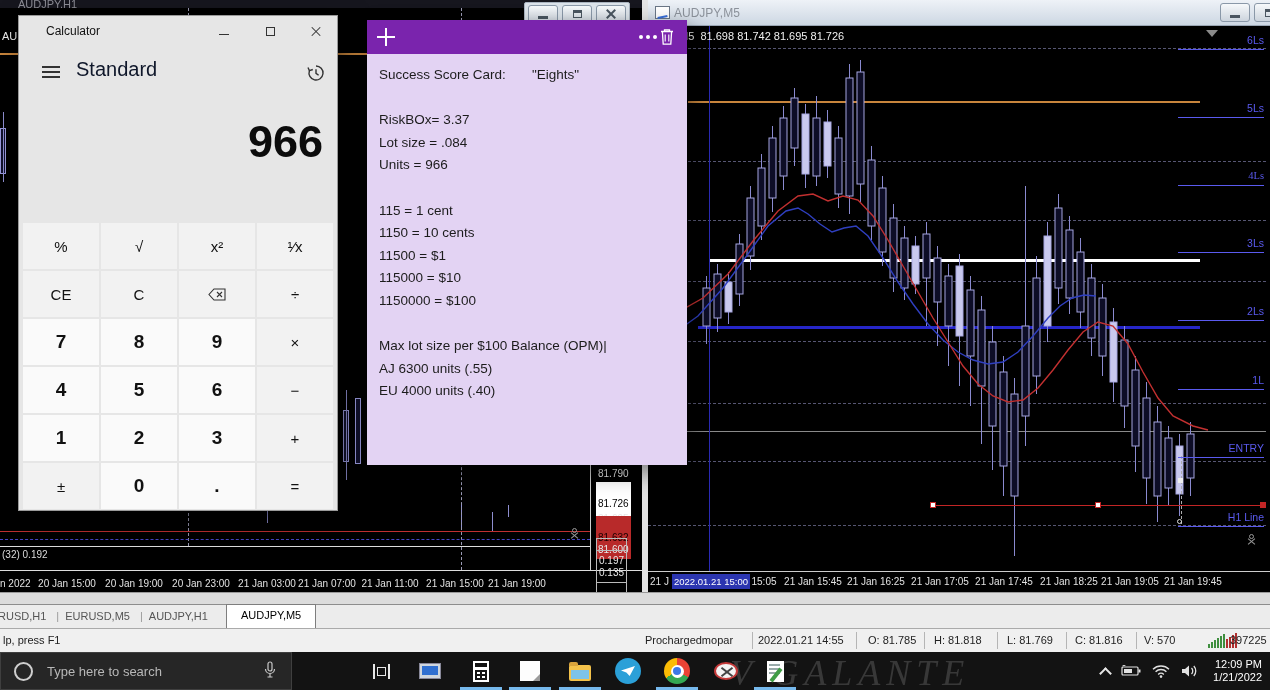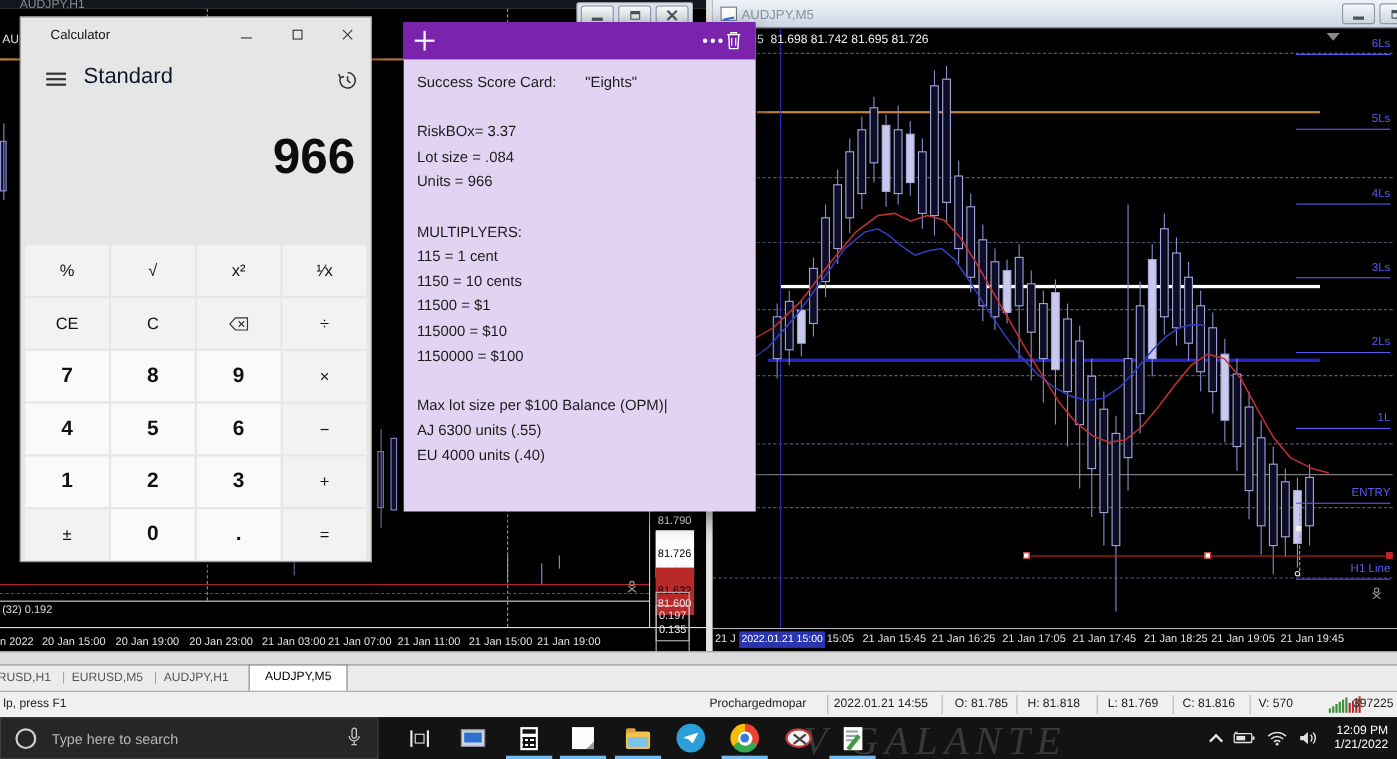--- a/index.html
+++ b/index.html
@@ -114,21 +114,21 @@
   .s-plus::before{content:"";position:absolute;left:8px;top:0;width:2px;height:18px;background:#fff;}
   .s-plus::after{content:"";position:absolute;left:0;top:8px;width:18px;height:2px;background:#fff;}
   .s-dots{position:absolute;right:44px;top:15px;width:4px;height:4px;background:#fff;border-radius:50%;box-shadow:7px 0 0 #fff,14px 0 0 #fff;}
   .s-trash{position:absolute;right:12px;top:7px;}
   .sticky-body{position:absolute;left:0;top:34px;width:100%;height:411px;padding:10px 12px;overflow:hidden;}
   .sline{font-size:13.5px;line-height:22.6px;min-height:22.6px;color:#1c1c1c;white-space:pre;}
 
   
   .taskbar{position:absolute;left:0;top:652px;width:1270px;height:38px;background:#131313;z-index:100;}
   .watermark{position:absolute;left:730px;top:0px;font-family:"Liberation Serif",serif;font-style:italic;font-size:36px;letter-spacing:6px;color:#4d4d4d;opacity:.65;white-space:nowrap;}
-  .searchbox{position:absolute;left:0;top:0;width:344px;height:38px;background:#262626;border:1px solid #3f3f3f;display:flex;align-items:center;}
+  .searchbox{position:absolute;left:0;top:0;width:292px;height:38px;background:#262626;border:1px solid #3f3f3f;display:flex;align-items:center;}
   .search-ring{width:19px;height:19px;border:2px solid #cfcfcf;border-radius:50%;margin-left:13px;}
   .search-ph{margin-left:14px;font-size:13px;color:#b8b8b8;flex:1;}
   .tb-ico{position:absolute;top:0;width:46px;height:38px;display:flex;align-items:center;justify-content:center;}
   .tb-ico.active::after{content:"";position:absolute;left:2px;bottom:0;width:42px;height:3px;background:#76b9ed;}
   .tv{width:17px;height:15px;border-left:2px solid #e8e8e8;border-right:2px solid #e8e8e8;display:flex;align-items:center;justify-content:center;}
   .tv i{width:9px;height:9px;border:1.5px solid #e8e8e8;display:block;}
   .pcico{width:22px;height:16px;background:#cfd6dd;border:1px solid #889;position:relative;}
   .pcico::before{content:"";position:absolute;left:2px;top:2px;right:2px;bottom:3px;background:#2f6fd0;}
   .calcico{width:16px;height:21px;background:#fff;position:relative;}
   .calcico::before{content:"";position:absolute;left:2px;top:2px;width:12px;height:4px;background:#131313;}
@@ -355,21 +355,21 @@
         <div class="tri-down"></div>
         <div class="skull" style="left:600px;top:508px;">
             <i></i>
           </div>
         <span class="ohlc">AUDJPY,M5  81.698 81.742 81.695 81.726</span>
         <div id="rlevels">
             <span class="lvl-label" style="top: 8px;">6Ls</span>
             <div class="lvl-line" style="top: 23px;"></div>
             <span class="lvl-label" style="top: 76px;">5Ls</span>
             <div class="lvl-line" style="top: 91px;"></div>
-            <span class="lvl-label" style="top: 144px;">4Ls</span>
+            <span class="lvl-label" style="top: 144px; font-family: Liberation Serif, serif;">4Ls</span>
             <div class="lvl-line" style="top: 159px;"></div>
             <span class="lvl-label" style="top: 211px;">3Ls</span>
             <div class="lvl-line" style="top: 226px;"></div>
             <span class="lvl-label" style="top: 279px;">2Ls</span>
             <div class="lvl-line" style="top: 294px;"></div>
             <span class="lvl-label" style="top: 348px;">1L</span>
             <div class="lvl-line" style="top: 363px;"></div>
             <span class="lvl-label" style="top: 416px;">ENTRY</span>
             <div class="lvl-line" style="top: 431px;"></div>
             <span class="lvl-label" style="top: 485px;">H1 Line</span>
@@ -505,21 +505,20 @@
           </svg>
       </div>
     </div>
     <div class="sticky-body" id="sticky-body">
         <div class="sline">Success Score Card:       "Eights"</div>
         <div class="sline"></div>
         <div class="sline">RiskBOx= 3.37</div>
         <div class="sline">Lot size = .084</div>
         <div class="sline">Units = 966</div>
         <div class="sline"></div>
-        <div class="sline">MULTIPLYERS:</div>
         <div class="sline">115 = 1 cent</div>
         <div class="sline">1150 = 10 cents</div>
         <div class="sline">11500 = $1</div>
         <div class="sline">115000 = $10</div>
         <div class="sline">1150000 = $100</div>
         <div class="sline"></div>
         <div class="sline">Max lot size per $100 Balance (OPM)|</div>
         <div class="sline">AJ 6300 units (.55)</div>
         <div class="sline">EU 4000 units (.40)</div>
       </div>

